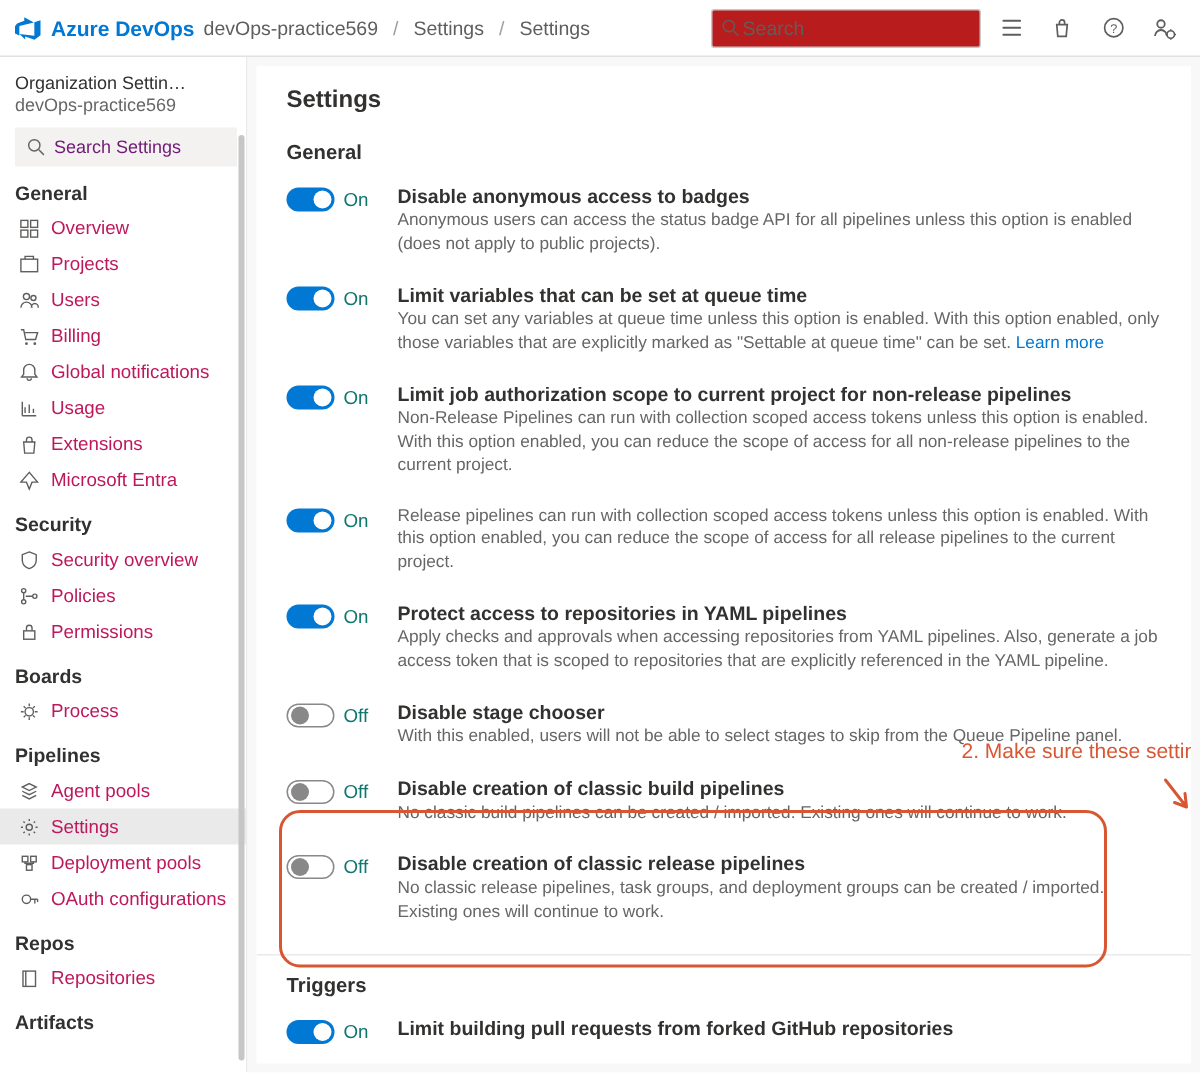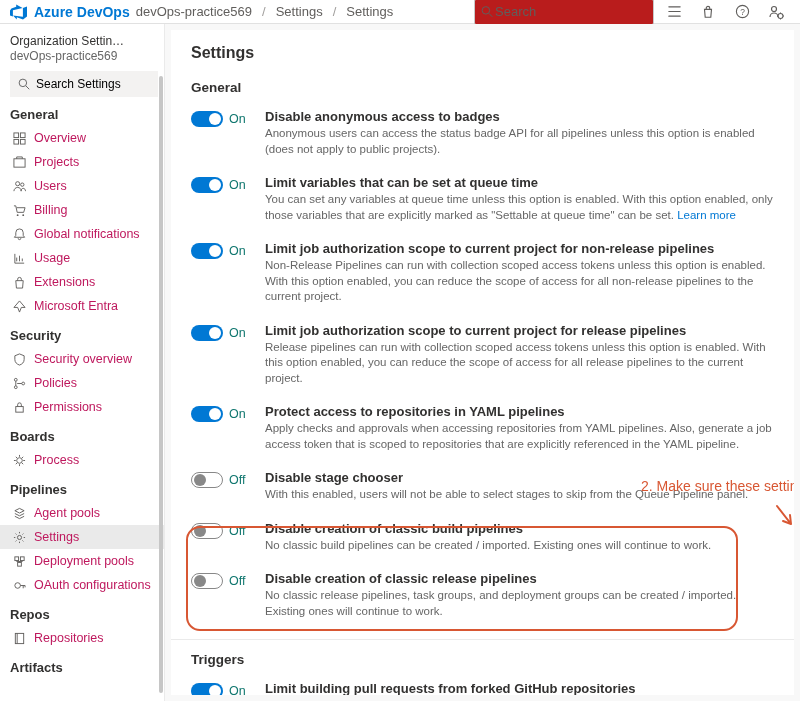--- a/index.html
+++ b/index.html
@@ -9,21 +9,21 @@
     font-size: 13px;
     color: #323130;
     background: #fff;
     width: 800px;
     height: 715px;
     overflow: hidden;
     position: relative;
   }
   
   .topbar {
-    height: 24px;
+    height: 38px;
     border-bottom: 1px solid #e1e1e1;
     display: flex;
     align-items: center;
     padding: 0 10px;
     gap: 6px;
   }
   .ado-logo {
     width: 18px; height: 18px;
     display: inline-block;
   }
@@ -64,21 +64,21 @@
   .sidebar .bar-scroll {
     position: absolute; right: 1px; top: 52px; bottom: 8px; width: 4px;
     background: #c6c6c6; border-radius: 2px;
   }
   .org-title { font-size: 12px; font-weight: 400; white-space: nowrap; overflow: hidden; text-overflow: ellipsis; }
   .org-sub { font-size: 12px; color: #666; margin: 1px 0 8px; }
   .side-search {
     background: #f3f2f1;
     height: 26px;
     display: flex; align-items: center;
-    padding: 0 8px; color: #000000; font-size: 12px;
+    padding: 0 8px; color: #701a75; font-size: 12px;
     margin-bottom: 10px;
   }
   .side-search .mag { margin-right: 6px; }
   .section-hd { font-weight: 700; font-size: 13px; margin: 10px 0 4px; }
   .nav-item {
     display: flex; align-items: center; gap: 8px;
     height: 24px; font-size: 12.5px; color: #be185d;
     padding-left: 2px;
     cursor: pointer;
   }
@@ -417,21 +417,20 @@
             </div>
           </div>
           <div class="setting-row">
             <div class="toggle-wrap">
               <div class="toggle on">
                 <div class="knob"></div>
               </div>
               <span class="toggle-label">On</span>
             </div>
             <div class="setting-body">
-              <div class="title">Limit job authorization scope to current project for release pipelines</div>
               <div class="desc">Release pipelines can run with collection scoped access tokens unless this option is enabled. With this option enabled, you can reduce the scope of access for all release pipelines to the current project.</div>
             </div>
           </div>
           <div class="setting-row">
             <div class="toggle-wrap">
               <div class="toggle on">
                 <div class="knob"></div>
               </div>
               <span class="toggle-label">On</span>
             </div>

